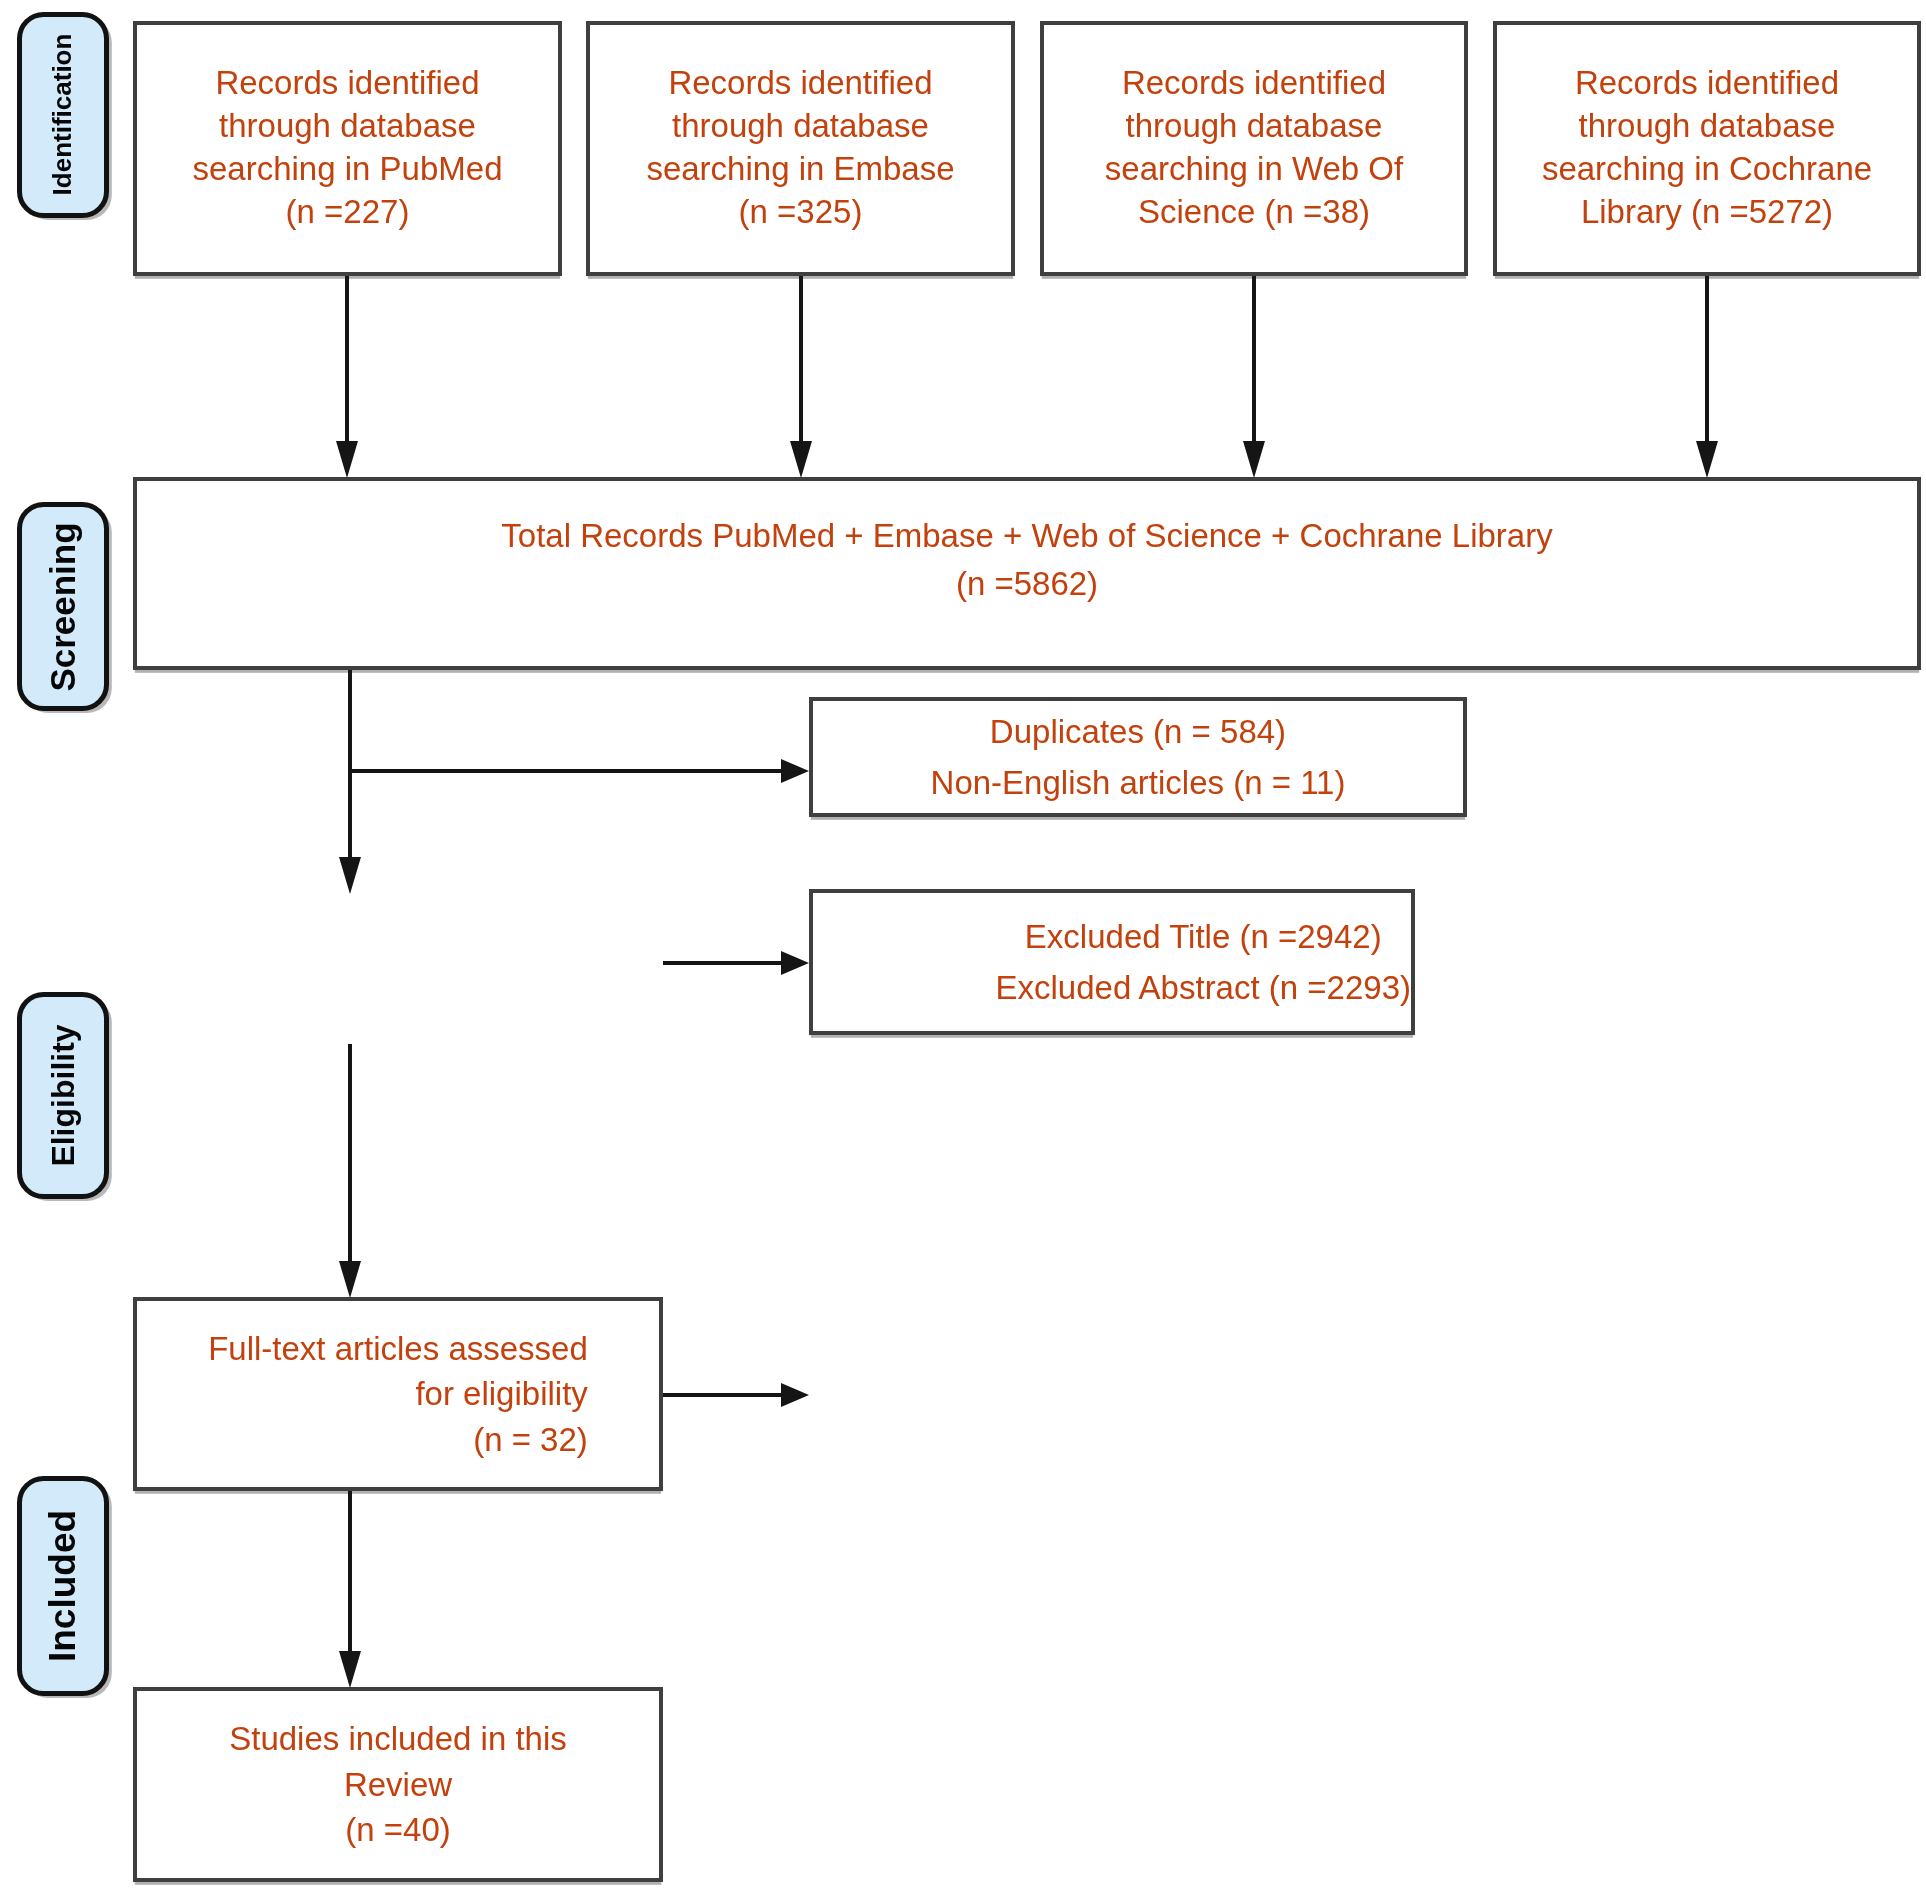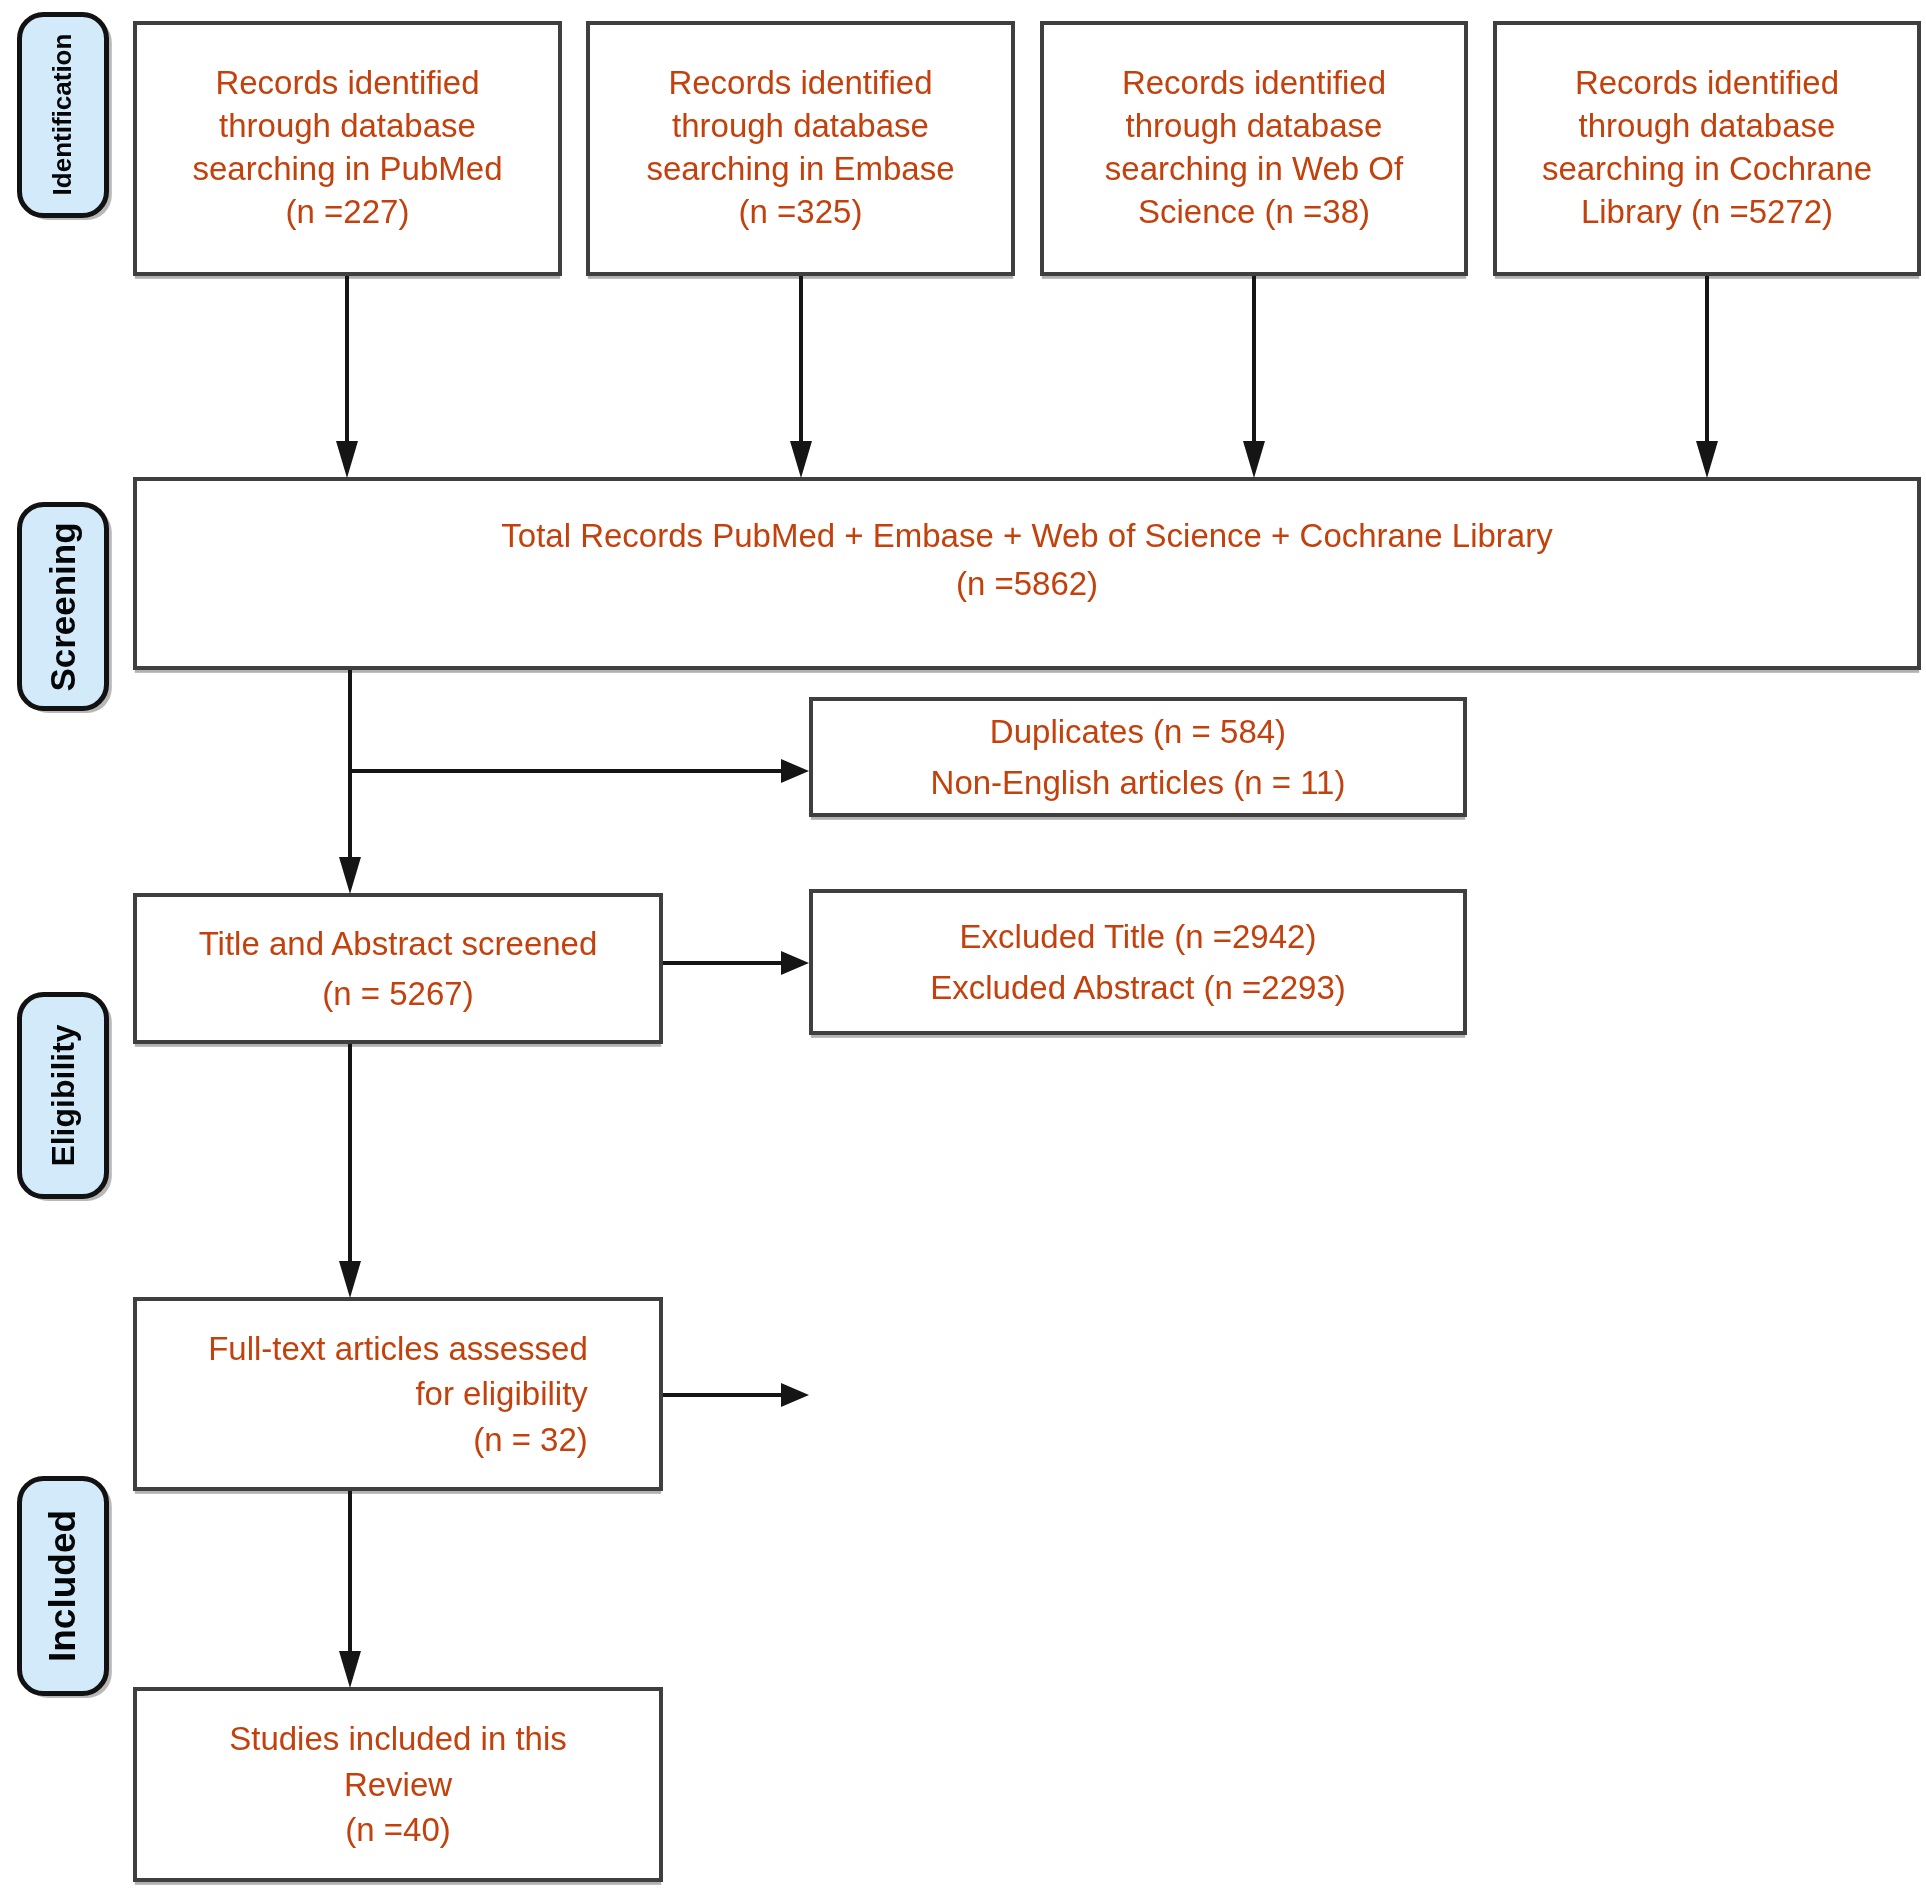--- a/index.html
+++ b/index.html
@@ -64,21 +64,21 @@
   #box-embase   { left: 586px; top: 20.6px;   width: 429px;  height: 255px; }
   #box-wos      { left: 1040px; top: 20.6px;   width: 428px;  height: 255px; }
   #box-cochrane { left: 1493px; top: 20.6px;   width: 428px;  height: 255px; }
   #box-total    { left: 133px;  top: 477px; width: 1788px; height: 193px;
                   align-items: flex-start; padding-top: 31px; }
   #box-total .fbox-text { line-height: 1.45; }
   #box-dup      { left: 809px; top: 697px; width: 658px; height: 120px; }
   #box-dup .fbox-text   { line-height: 1.55; }
   #box-title    { left: 133px;  top: 893px; width: 530px; height: 151px; }
   #box-title .fbox-text { line-height: 1.5; }
-  #box-excl     { left: 809px; top: 889px; width: 658px; height: 146px; }
+  #box-excl     { left: 809px; top: 889px; width: 606px; height: 146px; justify-content: flex-end; }
   #box-excl .fbox-text  { line-height: 1.55; }
   #box-full     { left: 133px;  top: 1297px; width: 530px; height: 194px; }
   #box-full .fbox-text  { line-height: 1.38; text-align: right; }
   #box-inad     { left: 809px; top: 1298px; width: 658px; height: 195px;
                   padding-bottom: 44px; }
   #box-inad .fbox-text  { line-height: 1.47; }
   #box-stud     { left: 133px;  top: 1687px; width: 530px; height: 195px; }
   #box-stud .fbox-text  { line-height: 1.38; }
 
   
@@ -167,24 +167,20 @@
   </div>
 
   <div class="fbox" id="box-total">
     <span class="fbox-text">Total Records PubMed + Embase + Web of Science + Cochrane Library
 (n =5862)</span>
   </div>
   <div class="fbox" id="box-dup">
     <span class="fbox-text">Duplicates (n = 584)
 Non-English articles (n = 11)</span>
   </div>
-  <div class="fbox" id="box-title">
-    <span class="fbox-text">Title and Abstract screened
-(n = 5267)</span>
-  </div>
   <div class="fbox" id="box-excl">
     <span class="fbox-text">Excluded Title (n =2942)
 Excluded Abstract (n =2293)</span>
   </div>
 
   <div class="fbox" id="box-full">
     <span class="fbox-text">Full-text articles assessed
 for eligibility
 (n = 32)</span>
   </div>

